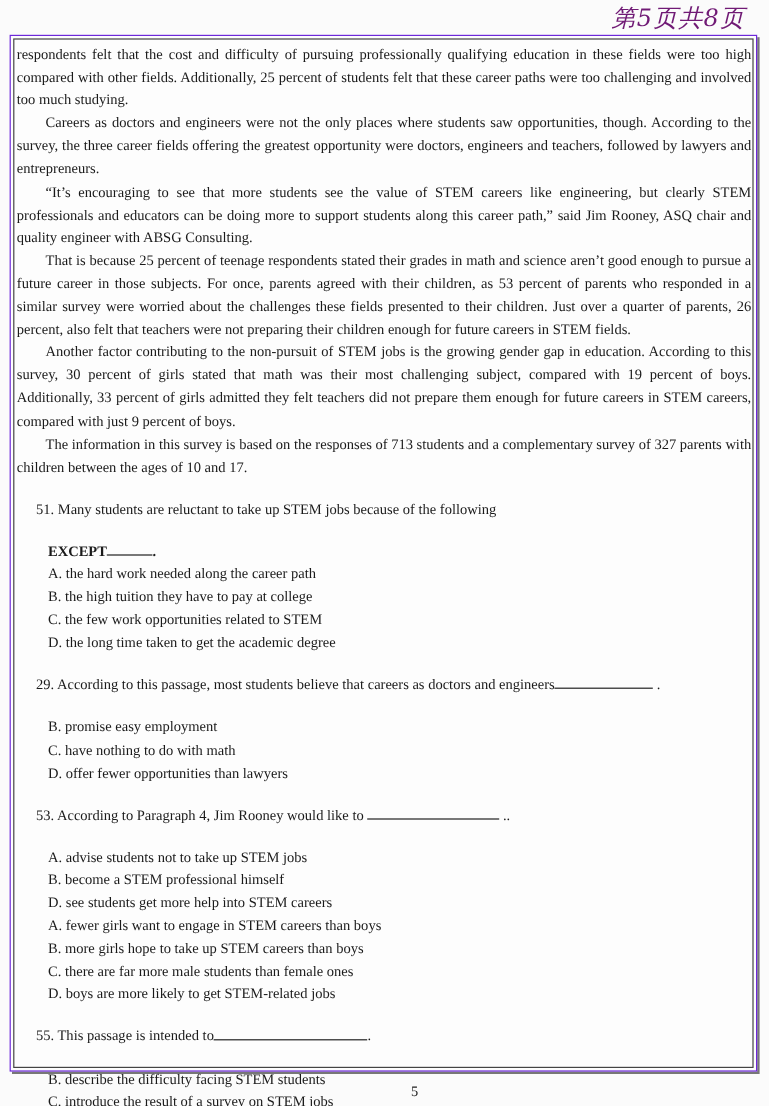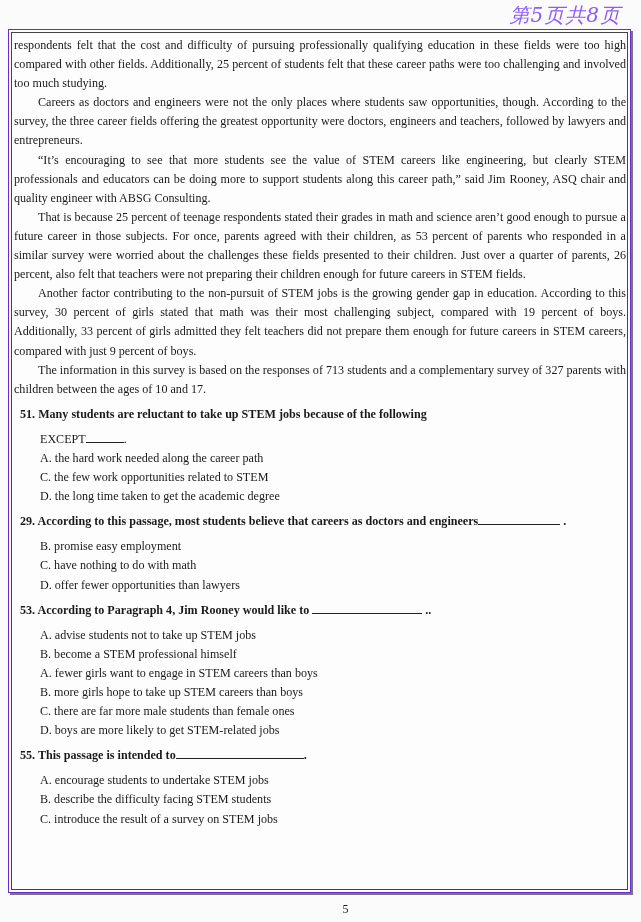--- a/index.html
+++ b/index.html
@@ -2,40 +2,40 @@
 <html><head>
 <meta charset="utf-8">
 <style>
   html, body { margin: 0; padding: 0; }
   body {
     width: 641px; height: 922px; background: #fbfbfb; position: relative; overflow: hidden;
     font-family: "Liberation Serif", serif; color: #1a1a1a;
   }
   .header-note {
     position: absolute; right: 20px; top: 2px;
-    font-family: "DejaVu Serif", serif; font-style: italic; font-size: 20px; color: #8b5cf6;
+    font-family: "DejaVu Serif", serif; font-style: italic; font-size: 20px; color: #701a75;
     letter-spacing: 1px;
   }
   .frame {
     position: absolute; left: 8px; top: 29px; width: 621px; height: 862px;
     border: 1px solid #6d28d9; box-shadow: 2px 2px 0 #777; background: #fdfdfd;
   }
   .frame-inner {
     position: absolute; left: 2px; top: 2px; right: 2px; bottom: 2px;
     border: 1px solid #444;
   }
   .content {
     position: absolute; left: 5px; top: 6px; width: 612px;
     font-size: 12.1px; line-height: 19.1px;
   }
   .para { text-align: justify; margin: 0; }
   .para.indent { text-indent: 24px; }
-  .q { margin: 6px; font-weight: bold; }
+  .q { margin: 16px; }
   .opt { margin: 0 0 0 26px; }
-  .except { margin: 0 0 0 26px; font-weight: normal; }
+  .except { margin: 0 0 0 26px; font-weight: bold; }
   .blank { display: inline-block; border-bottom: 1px solid #222; height: 12px; vertical-align: baseline; }
   .page-num {
     position: absolute; top: 902px; left: 0; width: 641px; text-align: center; font-size: 12px;
     padding-left: 50px; box-sizing: border-box;
   }
 </style>
 </head>
 <body>
 
 <div class="header-note">第5页共8页</div>
@@ -47,46 +47,47 @@
     <p class="para indent">Careers as doctors and engineers were not the only places where students saw opportunities, though. According to the survey, the three career fields offering the greatest opportunity were doctors, engineers and teachers, followed by lawyers and entrepreneurs.</p>
     <p class="para indent">“It’s encouraging to see that more students see the value of STEM careers like engineering, but clearly STEM professionals and educators can be doing more to support students along this career path,” said Jim Rooney, ASQ chair and quality engineer with ABSG Consulting.</p>
     <p class="para indent">That is because 25 percent of teenage respondents stated their grades in math and science aren’t good enough to pursue a future career in those subjects. For once, parents agreed with their children, as 53 percent of parents who responded in a similar survey were worried about the challenges these fields presented to their children. Just over a quarter of parents, 26 percent, also felt that teachers were not preparing their children enough for future careers in STEM fields.</p>
     <p class="para indent">Another factor contributing to the non-pursuit of STEM jobs is the growing gender gap in education. According to this survey, 30 percent of girls stated that math was their most challenging subject, compared with 19 percent of boys. Additionally, 33 percent of girls admitted they felt teachers did not prepare them enough for future careers in STEM careers, compared with just 9 percent of boys.</p>
     <p class="para indent">The information in this survey is based on the responses of 713 students and a complementary survey of 327 parents with children between the ages of 10 and 17.</p>
 
     <div>
       <p class="q">51. Many students are reluctant to take up STEM jobs because of the following</p>
       <p class="except"><span>EXCEPT</span><span class="blank" style="width:38px"></span><span>.</span></p>
       <p class="opt">A. the hard work needed along the career path</p>
+      <p class="opt">B. the high tuition they have to pay at college</p>
       <p class="opt">C. the few work opportunities related to STEM</p>
       <p class="opt">D. the long time taken to get the academic degree</p>
     </div>
 
     <div>
       <p class="q"><span>29. According to this passage, most students believe that careers as doctors and engineers</span><span class="blank" style="width:82px"></span><span> .</span></p>
       <p class="opt">B.  promise easy employment</p>
       <p class="opt">C.  have nothing to do with math</p>
       <p class="opt">D.  offer fewer opportunities than lawyers</p>
     </div>
 
     <div>
       <p class="q"><span>53. According to Paragraph 4, Jim Rooney would like to </span><span class="blank" style="width:110px"></span><span> ..</span></p>
       <p class="opt">A. advise students not to take up STEM jobs</p>
       <p class="opt">B. become a STEM professional himself</p>
+      <p class="opt">D. see students get more help into STEM careers</p>
     </div>
 
     <div>
       <p class="opt">A.  fewer girls want to engage in STEM careers than boys</p>
       <p class="opt">B.  more girls hope to take up STEM careers than boys</p>
       <p class="opt">C.  there are far more male students than female ones</p>
       <p class="opt">D.  boys are more likely to get STEM-related jobs</p>
     </div>
 
     <div>
       <p class="q"><span>55. This passage is intended to</span><span class="blank" style="width:128px"></span><span>.</span></p>
-      <p class="opt">A. encourage students to undertake STEM jobs</p>
       <p class="opt">B. describe the difficulty facing STEM students</p>
       <p class="opt">C. introduce the result of a survey on STEM jobs</p>
     </div>
   </div>
 </div>
 
 <div class="page-num">5</div>
 
 </body></html>

